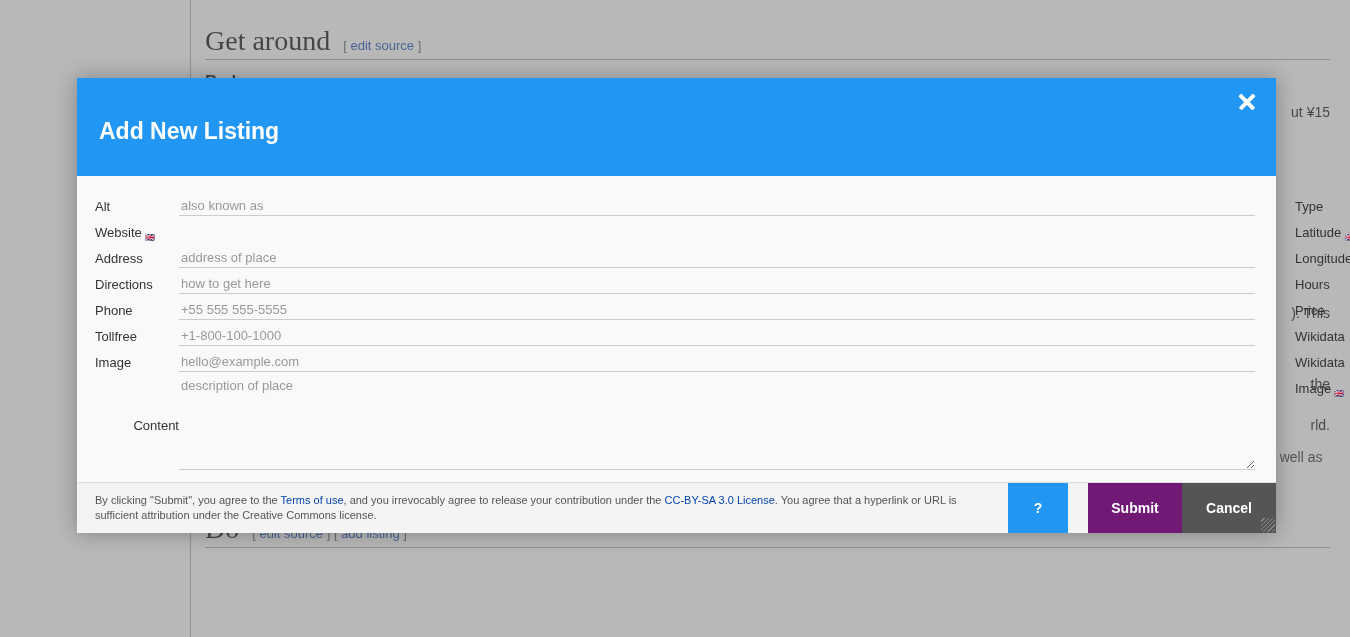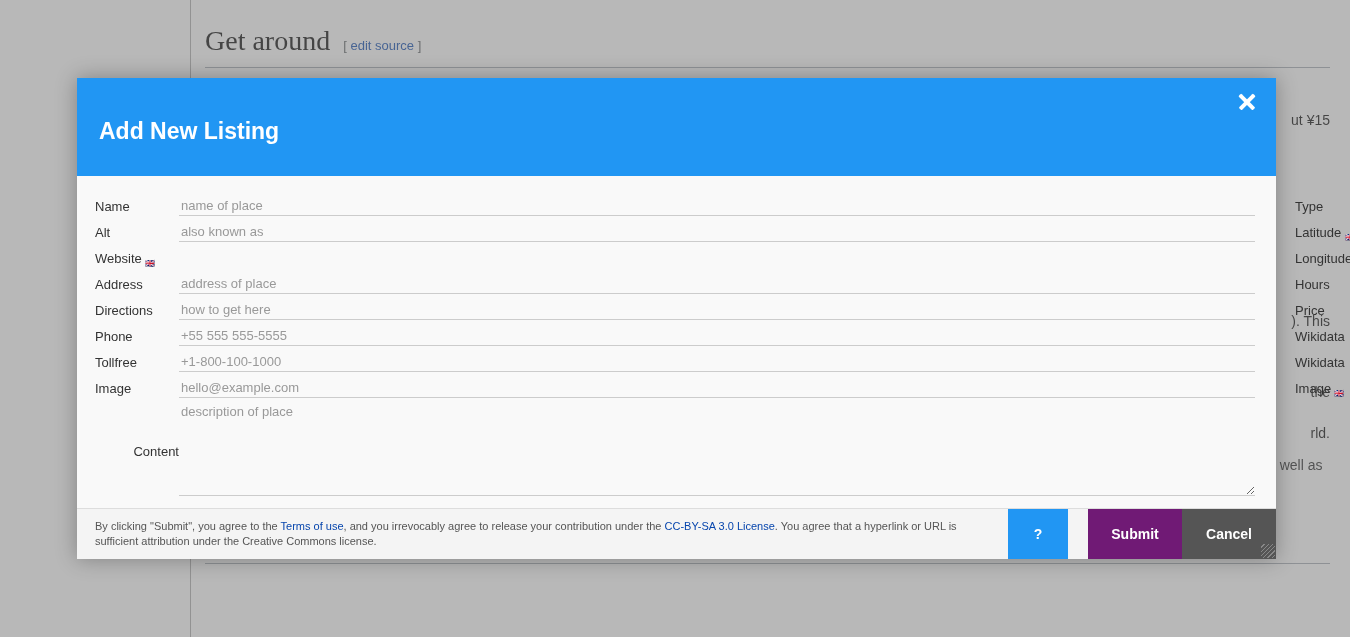--- a/index.html
+++ b/index.html
@@ -27,21 +27,21 @@
       border-left: 1px solid #aaa;
     }
     .page-content h2 {
       font-family: Georgia, "Times New Roman", serif;
       font-weight: normal;
       font-size: 28px;
       border-bottom: 1px solid #a2a9b1;
       margin-top: 25px;
       margin-bottom: 6px;
       margin-left: 14px;
-      padding-bottom: 10px;
+      padding-bottom: 2px;
       color: #000;
     }
     .page-content h2 .edit-brackets {
       font-family: Arial, sans-serif;
       font-size: 13px;
       font-weight: normal;
       color: #54595d;
       margin-left: 6px;
     }
     .page-content h2 .edit-brackets a {
@@ -279,24 +279,20 @@
 
 <div class="modal">
   <div class="modal-header">
     <div class="modal-title">Add New Listing</div>
     <div class="close-icon"></div>
   </div>
 
   <div class="modal-body">
     <div class="form-col">
       <div class="form-row">
-        <div class="form-label">Name</div>
-        <input class="form-input" placeholder="name of place" style="">
-      </div>
-      <div class="form-row">
         <div class="form-label">Alt</div>
         <input class="form-input" placeholder="also known as" style="">
       </div>
       <div class="form-row">
         <div class="form-label"><span>Website</span> <span class="lang-flags"></span></div>
       </div>
       <div class="form-row">
         <div class="form-label">Address</div>
         <input class="form-input" placeholder="address of place" style="">
       </div>

